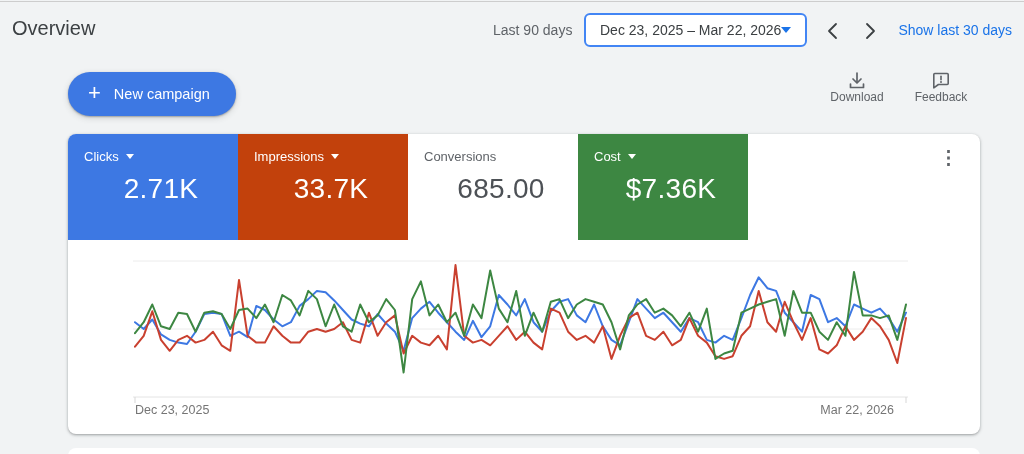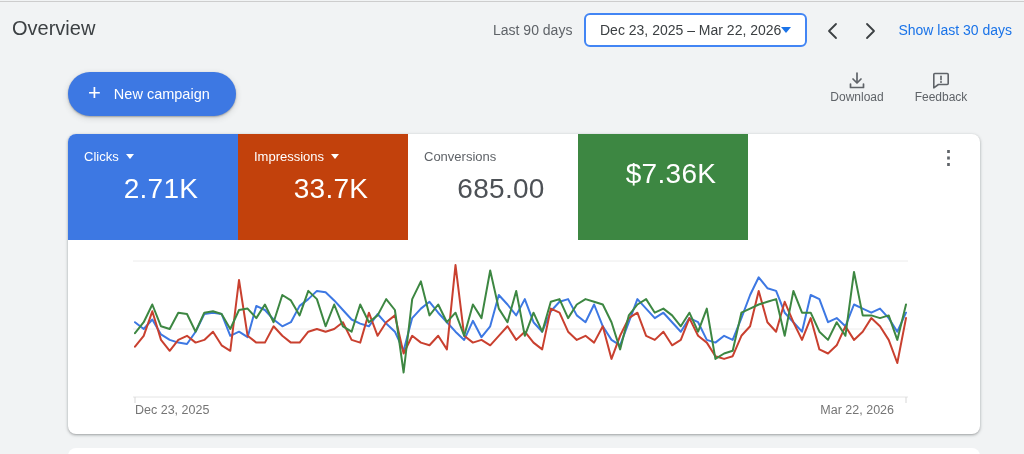--- a/index.html
+++ b/index.html
@@ -141,20 +141,24 @@
       </div>
       <div class="tvalue">33.7K</div>
     </div>
     <div class="tile tile-conversions">
       <div class="tlabel">
         <span>Conversions</span>
       </div>
       <div class="tvalue">685.00</div>
     </div>
     <div class="tile tile-cost">
+      <div class="tlabel">
+        <span>Cost</span>
+        <span class="caret-white"></span>
+      </div>
       <div class="tvalue">$7.36K</div>
     </div>
   </div>
 
   <div class="kebab">
     <span>⋮</span>
   </div>
 
   <svg class="chart-svg" width="775" height="152" viewBox="0 0 775 152">
     <line x1="0" y1="6" x2="775" y2="6" stroke="#ececec" stroke-width="1"></line>

